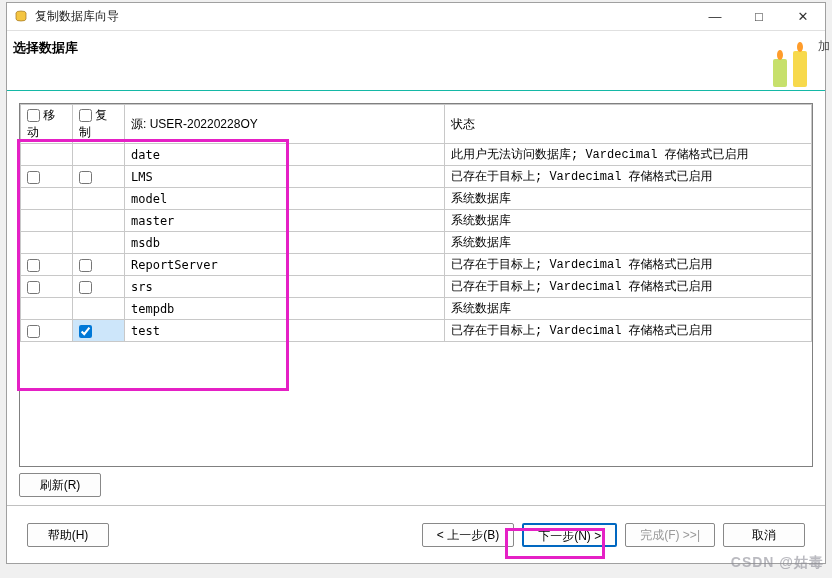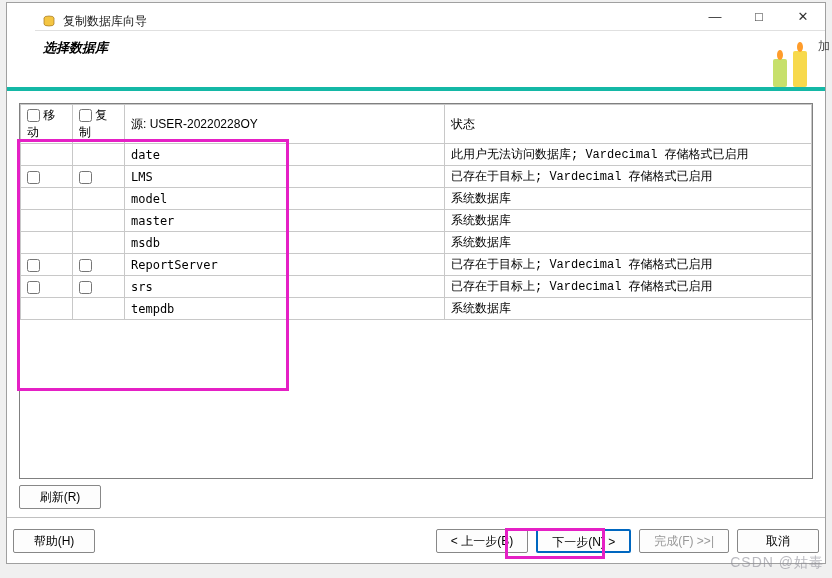--- a/index.html
+++ b/index.html
@@ -19,25 +19,24 @@
       height: 562px;
       position: absolute;
       top: 2px;
       left: 6px;
       display: flex;
       flex-direction: column;
     }
     .titlebar {
       height: 28px;
       display: flex;
-      align-items: flex-end;
+      align-items: center;
       padding-left: 6px;
       background: #fff;
       border-bottom: 1px solid #e0e0e0;
-      margin-left: 28px;
     }
     .titlebar .icon {
       width: 16px; height: 16px;
       margin-right: 6px;
       display: inline-flex;
       align-items: center;
       justify-content: center;
     }
     .titlebar .title { font-size: 12px; color: #222; }
     .win-controls {
@@ -45,25 +44,24 @@
       display: flex;
     }
     .win-btn {
       width: 44px; height: 28px;
       display: flex; align-items: center; justify-content: center;
       font-size: 13px; color: #333;
       cursor: pointer;
     }
     .header-area {
       height: 60px;
-      border-bottom: 4px solid #14b8a6;
-      padding: 8px 16px 0 36px;
+      border-bottom: 1px solid #14b8a6;
+      padding: 8px 16px 0 6px;
       position: relative;
       background: #fff;
-      font-style: italic;
     }
     .header-area h2 { font-size: 13px; font-weight: bold; color: #000; margin-bottom: 2px;}
     .header-area .sub { font-size: 12px; color: #333; padding-left: 20px; }
     .candle-graphic {
       position: absolute;
       right: 0;
       top: 0;
       width: 70px;
       height: 60px;
     }
@@ -137,34 +135,34 @@
     }
     .btn:disabled {
       color: #999;
       cursor: default;
     }
     .btn.primary {
       border: 2px solid #0067c0;
     }
     .footer {
       border-top: 1px solid #c0c0c0;
-      height: 46px;
+      height: 58px;
       display: flex;
       align-items: center;
-      padding: 0 6px;
+      padding: 0 20px;
       gap: 8px;
     }
     .footer .spacer { flex: 1; }
     .watermark {
       position: absolute;
       right: 8px;
       bottom: 6px;
       font-size: 14px;
       color: rgba(140,140,150,0.6);
-      font-weight: 400;
+      font-weight: 700;
       letter-spacing: 1px;
     }
     .extra-label {
       position: absolute;
       right: 0;
       top: 36px;
       font-size: 12px;
       color: #444;
       padding: 2px;
     }
@@ -261,20 +259,26 @@
               <td class="chk-cell"><input type="checkbox" style=""></td>
               <td class="source-cell">srs</td>
               <td class="status-cell">已存在于目标上; Vardecimal 存储格式已启用</td>
             </tr>
             <tr>
               <td class="chk-cell"></td>
               <td class="chk-cell"></td>
               <td class="source-cell">tempdb</td>
               <td class="status-cell">系统数据库</td>
             </tr>
+            <tr>
+              <td class="chk-cell"><input type="checkbox" style=""></td>
+              <td class="chk-cell copy-checked-cell"><input type="checkbox" checked="" style=""></td>
+              <td class="source-cell">test</td>
+              <td class="status-cell">已存在于目标上; Vardecimal 存储格式已启用</td>
+            </tr>
           </tbody>
       </table>
     </div>
     <div class="refresh-row">
       <button class="btn">刷新(R)</button>
     </div>
   </div>
 
   <div class="footer">
     <button class="btn">帮助(H)</button>

